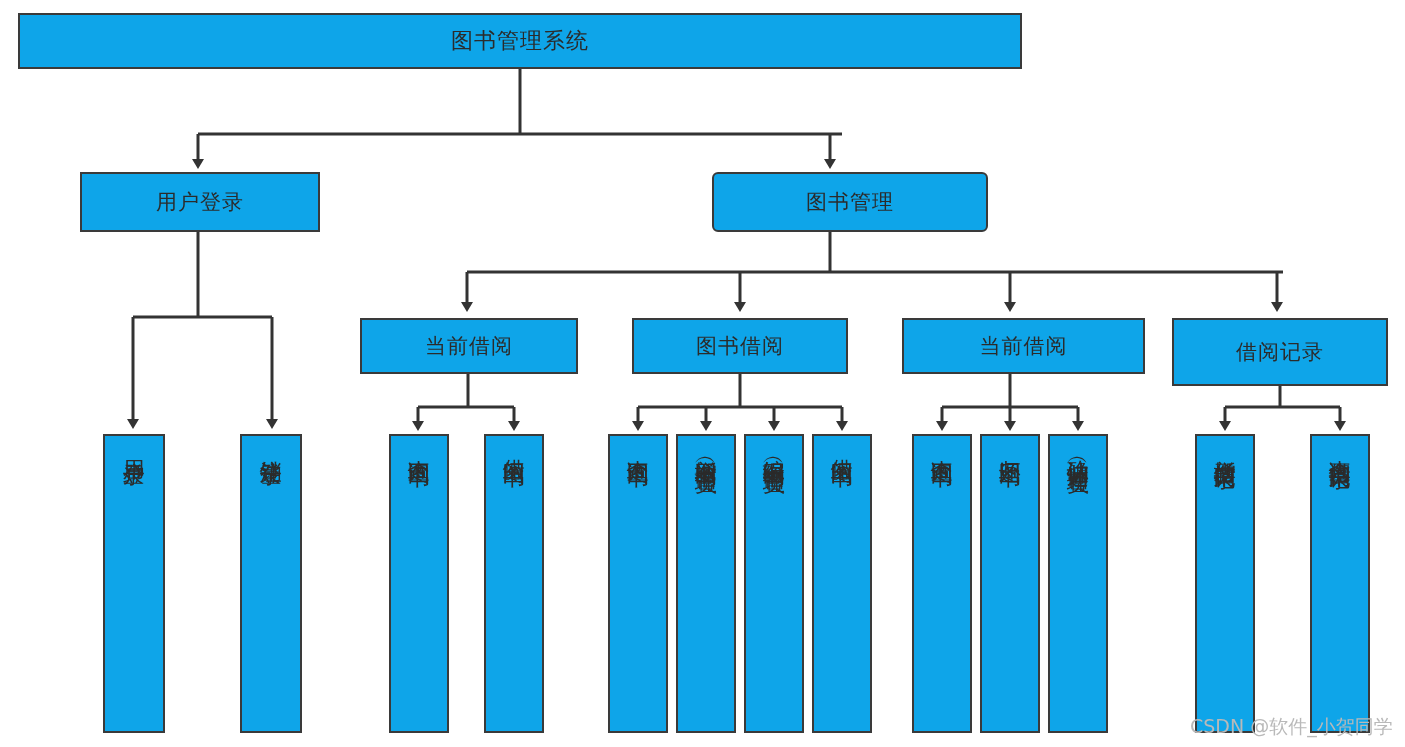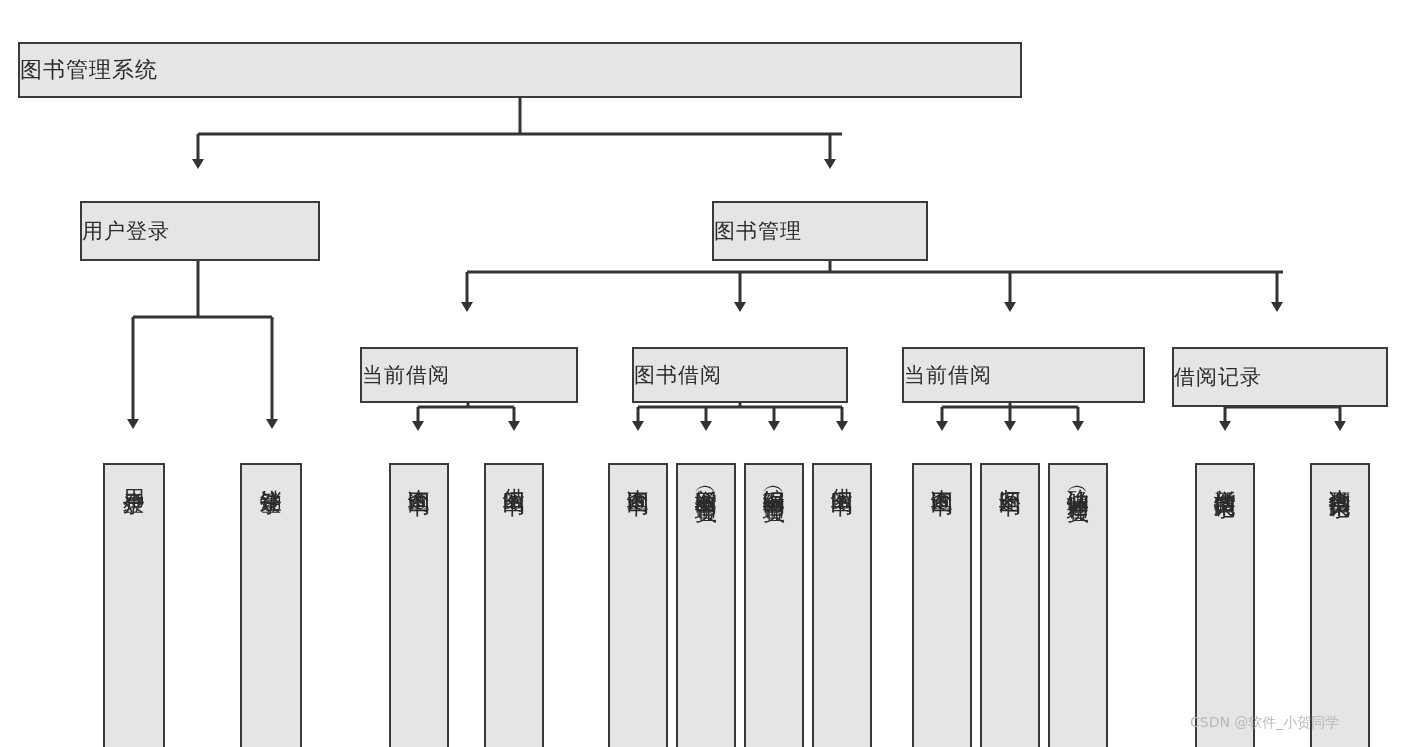--- a/index.html
+++ b/index.html
@@ -8,28 +8,27 @@
     background:#ffffff;
     font-family:"DejaVu Sans","Liberation Sans",sans-serif;
     overflow:hidden;
   }
   #diagram{position:relative;width:1405px;height:747px;}
   #edges{position:absolute;left:0;top:0;width:1405px;height:747px;}
 
   .node{
     position:absolute;
     box-sizing:border-box;
-    background:#e5e5e5;
+    background:#0ea5e9;
     border:2px solid #3a3a3a;
     display:flex;
     align-items:center;
-    justify-content:flex-start;
+    justify-content:center;
     color:#2b2b2b;
     z-index:2;
-    margin-top:29px;
   }
   .node .lbl{
     display:block;
     text-align:center;
     line-height:1.18;
     letter-spacing:1px;
   }
   
   .h .lbl{font-size:21px;}
   .root .lbl{font-size:22px;}
@@ -41,21 +40,21 @@
     font-size:22px;
     line-height:1.06;
     letter-spacing:2px;
     white-space:nowrap;
     margin:0 auto;
   }
 
   #watermark{
     position:absolute;
     left:1190px;top:714px;
-    font-size:14px;
+    font-size:19px;
     color:#b9b9b9;
     white-space:nowrap;
     z-index:3;
     font-family:"DejaVu Sans","Liberation Sans",sans-serif;
   }
 </style>
 </head>
 <body>
 
 <div id="diagram">
@@ -110,34 +109,34 @@
     </g>
   </svg>
 
   <div class="node h root" style="left:18px;top:13px;width:1004px;height:56px;">
     <span class="lbl">图书管理系统</span>
   </div>
 
   <div class="node h" style="left:80px;top:172px;width:240px;height:60px;">
     <span class="lbl">用户登录</span>
   </div>
-  <div class="node h" style="left:712px;top:172px;width:216px;height:60px;">
+  <div class="node h" style="left:712px;top:172px;width:276px;height:60px;border-radius:6px;">
     <span class="lbl">图书管理</span>
   </div>
 
   <div class="node h" style="left:360px;top:318px;width:218px;height:56px;">
     <span class="lbl">当前借阅</span>
   </div>
   <div class="node h" style="left:632px;top:318px;width:216px;height:56px;">
     <span class="lbl">图书借阅</span>
   </div>
   <div class="node h" style="left:902px;top:318px;width:243px;height:56px;">
     <span class="lbl">当前借阅</span>
   </div>
-  <div class="node h" style="left:1172px;top:318px;width:216px;height:60px;">
+  <div class="node h" style="left:1172px;top:318px;width:216px;height:68px;">
     <span class="lbl">借阅记录</span>
   </div>
 
   <div class="node v" style="left:103px;top:434px;width:62px;height:299px;">
     <span class="lbl">用户登录</span>
   </div>
   <div class="node v" style="left:240px;top:434px;width:62px;height:299px;">
     <span class="lbl">注销登录</span>
   </div>
 

